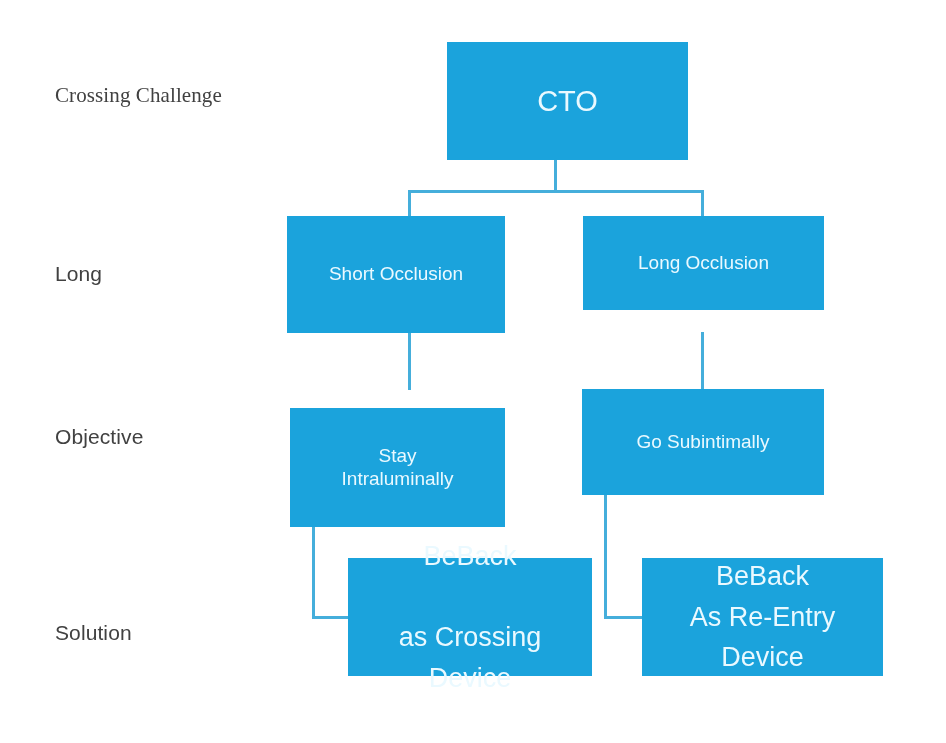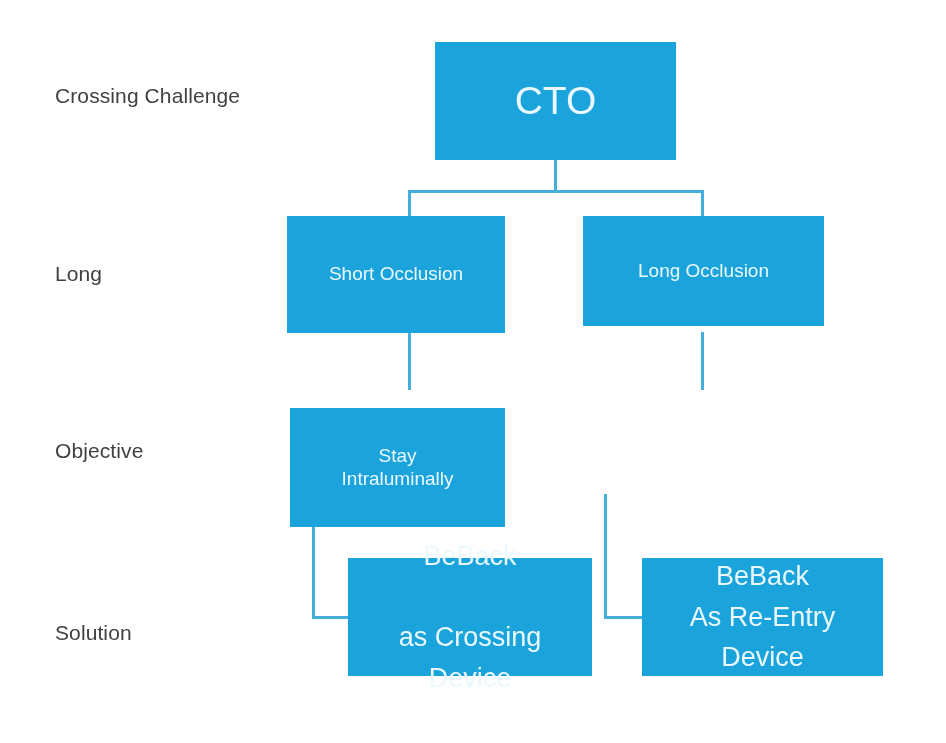--- a/index.html
+++ b/index.html
@@ -40,41 +40,41 @@
     align-items: center;
     justify-content: center;
     text-align: center;
     font-size: 19px;
     font-weight: 400;
     line-height: 1.18;
     box-sizing: border-box;
     padding: 2px 6px;
     white-space: pre-line;
   }
-  .node.node-cto      { font-size: 39px; }
+  .node.node-cto      { font-size: 29px; margin-left: 12px; }
   .node.node-solution { line-height: 1.5; font-size: 27px; }
 
   
   .conn {
     position: absolute;
     background: #45AEDB;
   }
   .conn-v { width: 3px; }
   .conn-h { height: 3px; }
 </style>
 </head>
 <body>
 
 <div id="canvas">
 
-  <div class="row-label" style="left:55px; top:85px;">Crossing Challenge</div>
+  <div class="row-label" style="left:55px; top:85px;font-family:Liberation Serif, serif;">Crossing Challenge</div>
 
   <div class="row-label" style="left:55px; top:263px;">Long</div>
 
-  <div class="row-label" style="left:55px; top:440px;">Objective</div>
+  <div class="row-label" style="left:55px; top:426px;">Objective</div>
 
   <div class="row-label" style="left:55px; top:606px;margin-top:16px;">Solution</div>
 
   <div class="conn conn-v" style="left:554px; top:159px; height:33px;"></div>
 
   <div class="conn conn-h" style="left:408px; top:190px; width:296px;"></div>
 
   <div class="conn conn-v" style="left:408px; top:190px; height:28px;"></div>
 
   <div class="conn conn-v" style="left:701px; top:190px; height:28px;"></div>
@@ -86,25 +86,26 @@
   <div class="conn conn-v" style="left:312px; top:507px; height:112px;"></div>
   <div class="conn conn-h" style="left:312px; top:616px; width:40px;"></div>
 
   <div class="conn conn-v" style="left:604px; top:494px; height:125px;"></div>
   <div class="conn conn-h" style="left:604px; top:616px; width:42px;"></div>
 
   <div class="node node-cto" style="left:435px; top:42px; width:241px; height:118px;">CTO</div>
 
   <div class="node" style="left:287px; top:216px; width:218px; height:117px;">Short Occlusion</div>
 
-  <div class="node" style="left:583px; top:216px; width:241px; height:110px;">Long Occlusion</div>
+  <div class="node" style="left:583px; top:216px; width:241px; height:94px;">Long Occlusion</div>
 
   <div class="node" style="left:290px; top:389px; width:215px; height:119px;margin-top:19px;">Stay
 Intraluminally</div>
 
+  <div class="node" style="left:582px; top:389px; width:242px; height:106px;">Go Subintimally</div>
 
   <div class="node node-solution" style="left:348px; top:558px; width:244px; height:118px;">BeBack
 
 as Crossing
 Device</div>
 
   <div class="node node-solution" style="left:642px; top:558px; width:241px; height:118px;">BeBack
 As Re-Entry
 Device</div>
 

